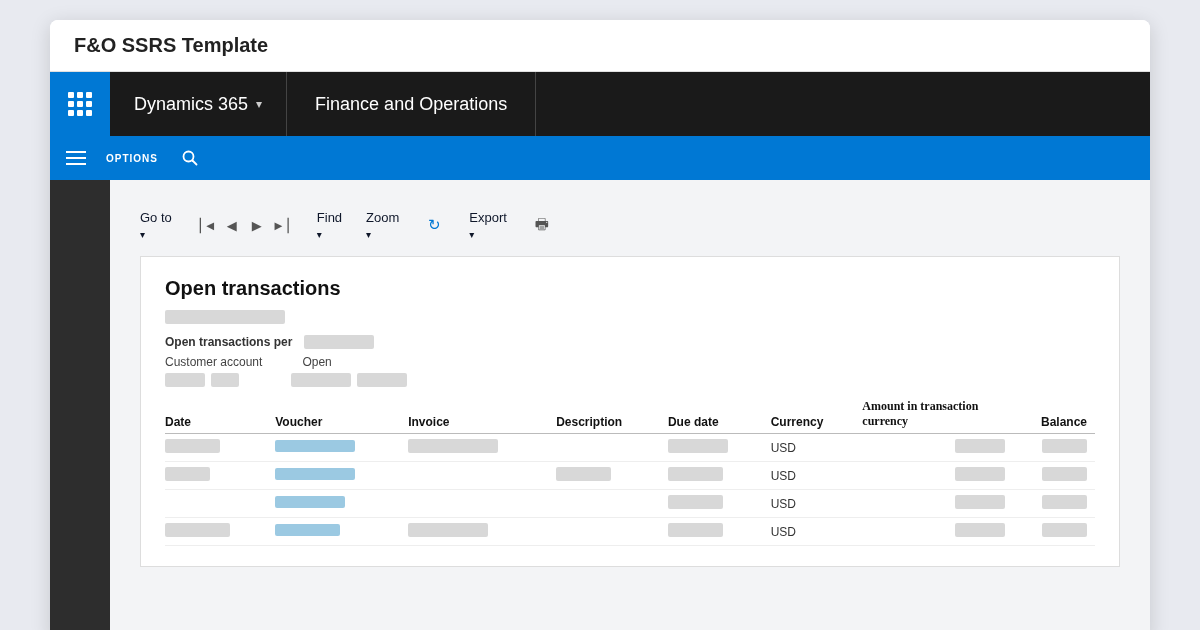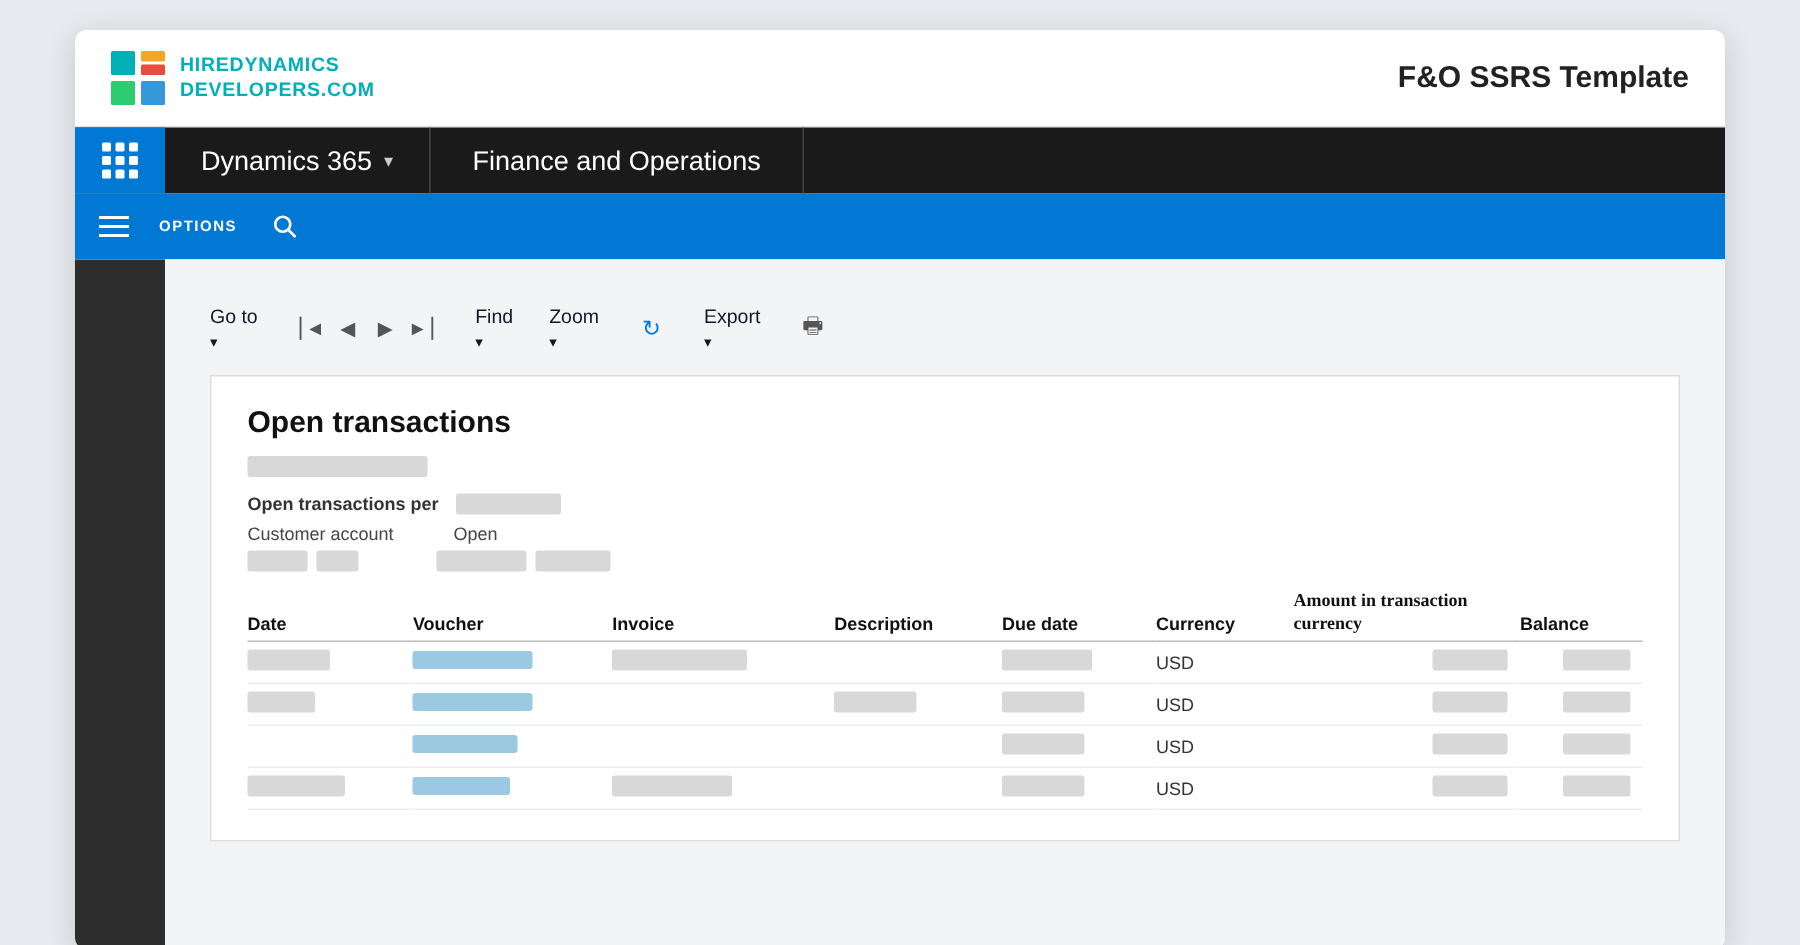--- a/index.html
+++ b/index.html
@@ -50,21 +50,21 @@
     .site-title {
       font-size: 20px;
       font-weight: 700;
       color: #222;
     }
     
     .nav-bar {
       display: flex;
       align-items: stretch;
       background: #1a1a1a;
-      height: 44px;
+      height: 64px;
     }
     .nav-apps-btn {
       display: flex;
       align-items: center;
       justify-content: center;
       width: 60px;
       background: #0078d4;
       cursor: pointer;
       flex-shrink: 0;
     }
@@ -244,54 +244,36 @@
       margin-top: 4px;
     }
     .report-table th {
       font-weight: 700;
       color: #111;
       padding: 6px 8px 4px 0;
       border-bottom: 1px solid #bbb;
       text-align: left;
       vertical-align: bottom;
     }
-    .report-table th.right { }
+    .report-table th.right { text-align: right; }
     .report-table td {
       padding: 5px 8px 5px 0;
       color: #333;
       vertical-align: middle;
       border-bottom: 1px solid #eee;
     }
     .report-table td.right { text-align: right; }
     .col-amount { text-align: center; font-family: Liberation Serif, serif; }
   </style>
 </head>
 <body>
 
 <div class="browser-frame">
 
   <div class="top-bar">
-    <div class="logo-area">
-
-      <svg class="logo-icon" viewBox="0 0 36 36" xmlns="http://www.w3.org/2000/svg">
-        <rect x="0" y="0" width="16" height="16" fill="#00b0b9" rx="1"></rect>
-        <rect x="20" y="0" width="16" height="7" fill="#f5a623" rx="1"></rect>
-        <rect x="20" y="9" width="16" height="7" fill="#e74c3c" rx="1"></rect>
-        <rect x="0" y="20" width="16" height="16" fill="#2ecc71" rx="1"></rect>
-        <rect x="20" y="20" width="16" height="16" fill="#3498db" rx="1"></rect>
-      </svg>
-      <div>
-        <div class="logo-text">
-          <span>HIRE</span><span style="color:#00b0b9;">DYNAMICS</span>
-        </div>
-        <div class="logo-text">
-          <span>DEVELOPERS</span><span style="color:#00b0b9;">.COM</span>
-        </div>
-      </div>
-    </div>
     <div class="site-title">F&amp;O SSRS Template</div>
   </div>
 
   <div class="nav-bar">
     <div class="nav-apps-btn">
       <div class="apps-grid">
         <div class="apps-grid-dot"></div>
           <div class="apps-grid-dot"></div>
           <div class="apps-grid-dot"></div>
         <div class="apps-grid-dot"></div>

